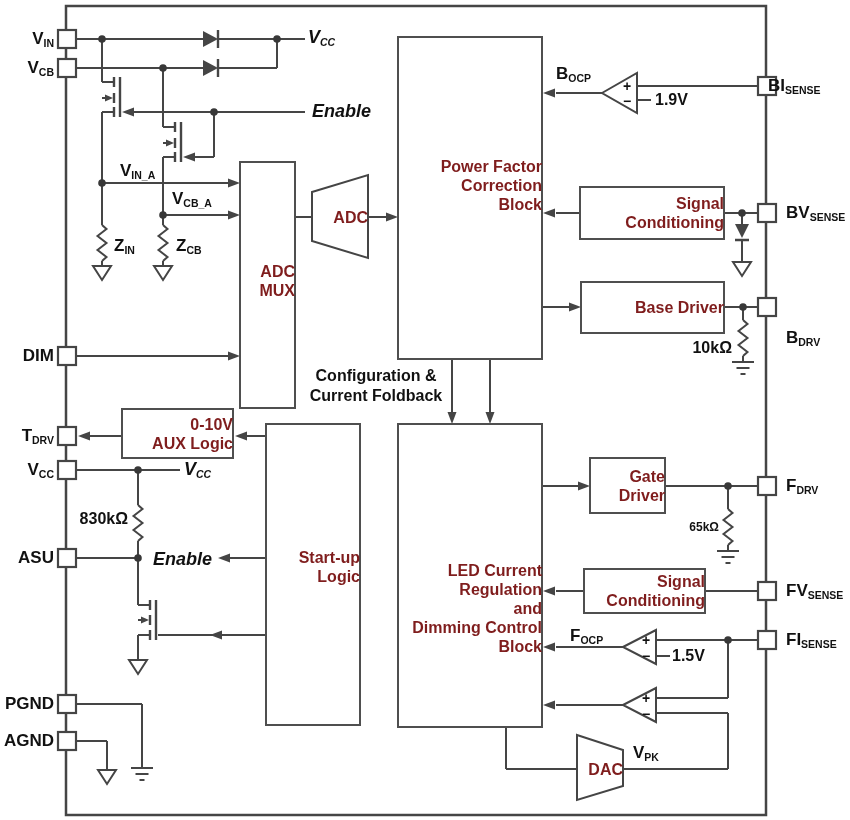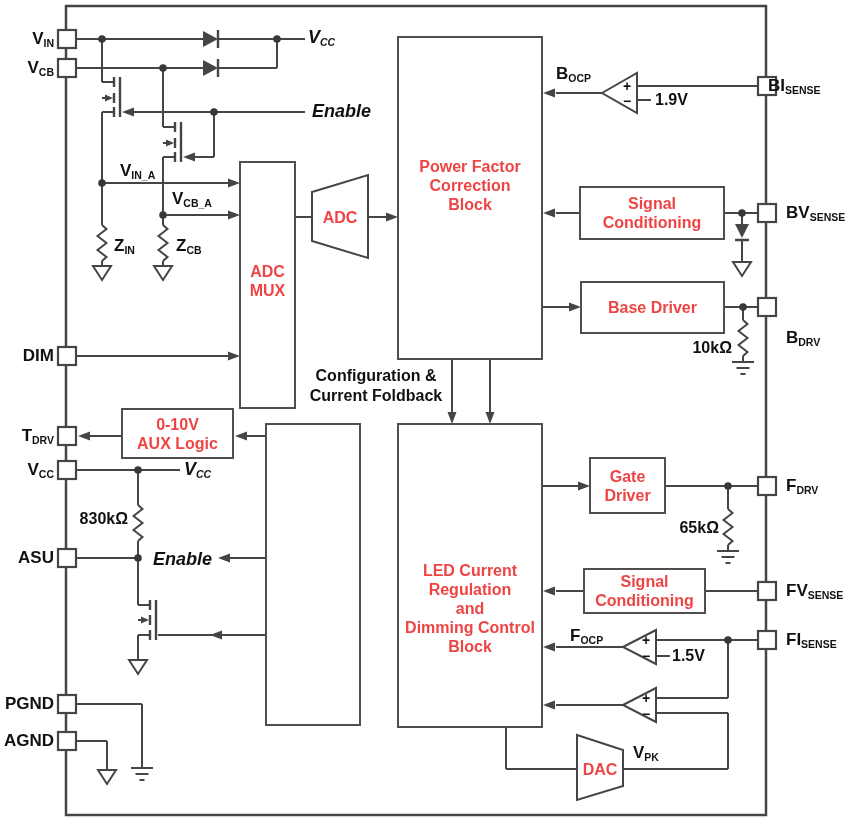--- a/index.html
+++ b/index.html
@@ -9,22 +9,22 @@
   }
   svg{position:absolute;left:0;top:0;}
   .lbl{
     position:absolute;font-weight:bold;font-size:17px;line-height:21px;
     white-space:nowrap;color:#111;
   }
   .lbl .sb{font-size:10.5px;position:relative;bottom:-3px;letter-spacing:0px;}
   .it{font-style:italic;font-size:18px;}
   .ra{text-align:right;}
   .btxt{
-    position:absolute;display:flex;flex-direction:column;align-items:center;justify-content:center;
-    font-weight:bold;font-size:16px;line-height:19px;text-align:center;color:#ef4444;
+    position:absolute;display:flex;flex-direction:column;align-items:flex-end;justify-content:center;
+    font-weight:bold;font-size:16px;line-height:19px;text-align:center;color:#7f1d1d;
   }
   .ctr{
     position:absolute;font-weight:bold;font-size:16px;line-height:20px;text-align:center;color:#111;
   }
 </style>
 </head>
 <body>
 
 <div class="stage">
 
@@ -196,21 +196,21 @@
 <span class="lbl" style="left:112px;top:160px;margin-left:8px;"><span>V</span><span class="sb">IN_A</span></span>
 <span class="lbl" style="left:172px;top:188px;"><span>V</span><span class="sb">CB_A</span></span>
 <span class="lbl" style="left:114px;top:235px;"><span>Z</span><span class="sb">IN</span></span>
 <span class="lbl" style="left:176px;top:235px;"><span>Z</span><span class="sb">CB</span></span>
 <span class="lbl" style="left:556px;top:63px;"><span>B</span><span class="sb">OCP</span></span>
 <span class="lbl" style="left:655px;top:89px;font-size:16px;">1.9V</span>
 <span class="lbl ra" style="right:118px;top:337px;font-size:16px;">10kΩ</span>
 <span class="lbl it" style="left:184px;top:459px;"><span>V</span><span class="sb">CC</span></span>
 <span class="lbl it" style="left:153px;top:549px;">Enable</span>
 <span class="lbl ra" style="right:722px;top:508px;font-size:16px;">830kΩ</span>
-<span class="lbl ra" style="right:131px;top:517px;font-size:16px;">65kΩ</span>
+<span class="lbl ra" style="right:131px;top:517px;font-size:12px;">65kΩ</span>
 <span class="lbl" style="left:570px;top:625px;"><span>F</span><span class="sb">OCP</span></span>
 <span class="lbl" style="left:672px;top:645px;font-size:16px;">1.5V</span>
 <span class="lbl" style="left:633px;top:742px;"><span>V</span><span class="sb">PK</span></span>
 
 <div class="ctr" style="left:303px;top:366px;width:146px;">
   <div>Configuration &amp;</div>
       <div>Current Foldback</div>
 </div>
 
 <div class="btxt" style="left:240px;top:162px;width:55px;height:246px;padding-bottom:8px;box-sizing:border-box;">
@@ -225,20 +225,24 @@
       <div>Correction</div>
       <div>Block</div>
 </div>
 <div class="btxt" style="left:398px;top:424px;width:144px;height:369px;">
   <div>LED Current</div>
       <div>Regulation</div>
       <div>and</div>
   <div>Dimming Control</div>
       <div>Block</div>
 </div>
+<div class="btxt" style="left:266px;top:424px;width:94px;height:301px;padding-bottom:16px;box-sizing:border-box;">
+  <div>Start-up</div>
+      <div>Logic</div>
+</div>
 <div class="btxt" style="left:122px;top:409px;width:111px;height:49px;">
   <div>0-10V</div>
       <div>AUX Logic</div>
 </div>
 <div class="btxt" style="left:580px;top:187px;width:144px;height:52px;">
   <div>Signal</div>
       <div>Conditioning</div>
 </div>
 <div class="btxt" style="left:581px;top:282px;width:143px;height:51px;">
   <div>Base Driver</div>

